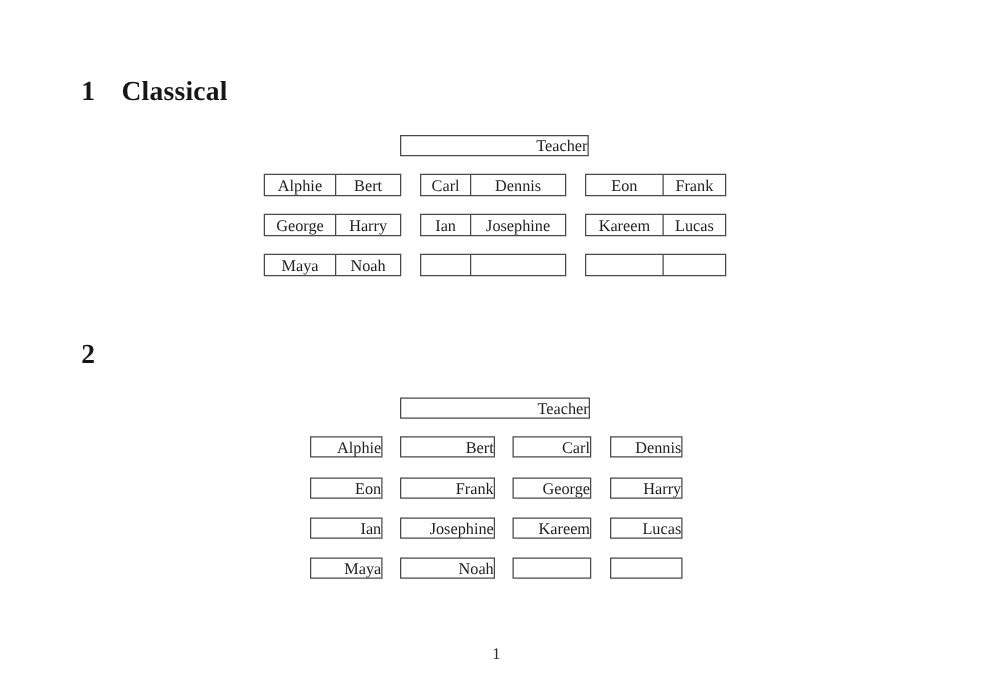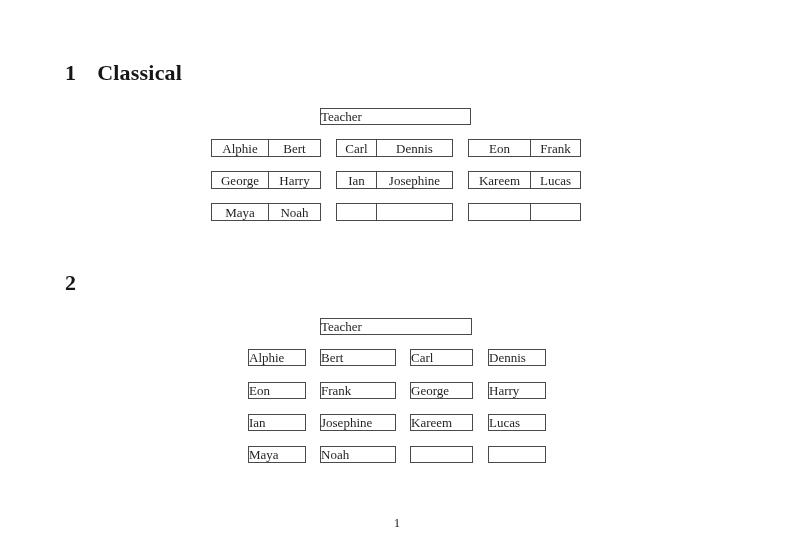--- a/index.html
+++ b/index.html
@@ -23,21 +23,21 @@
     line-height: 1;
     letter-spacing: 0.2px;
   }
   .box {
     position: absolute;
     box-sizing: border-box;
     border: 1px solid #4a4a4a;
     background: #ffffff;
     display: flex;
     align-items: center;
-    justify-content: flex-start;
+    justify-content: flex-end;
     font-size: 13px;
     line-height: 1;
     color: #1f1f1f;
   }
   .pair {
     justify-content: flex-start;
     align-items: stretch;
     padding: 0;
   }
   .pair .cell {

